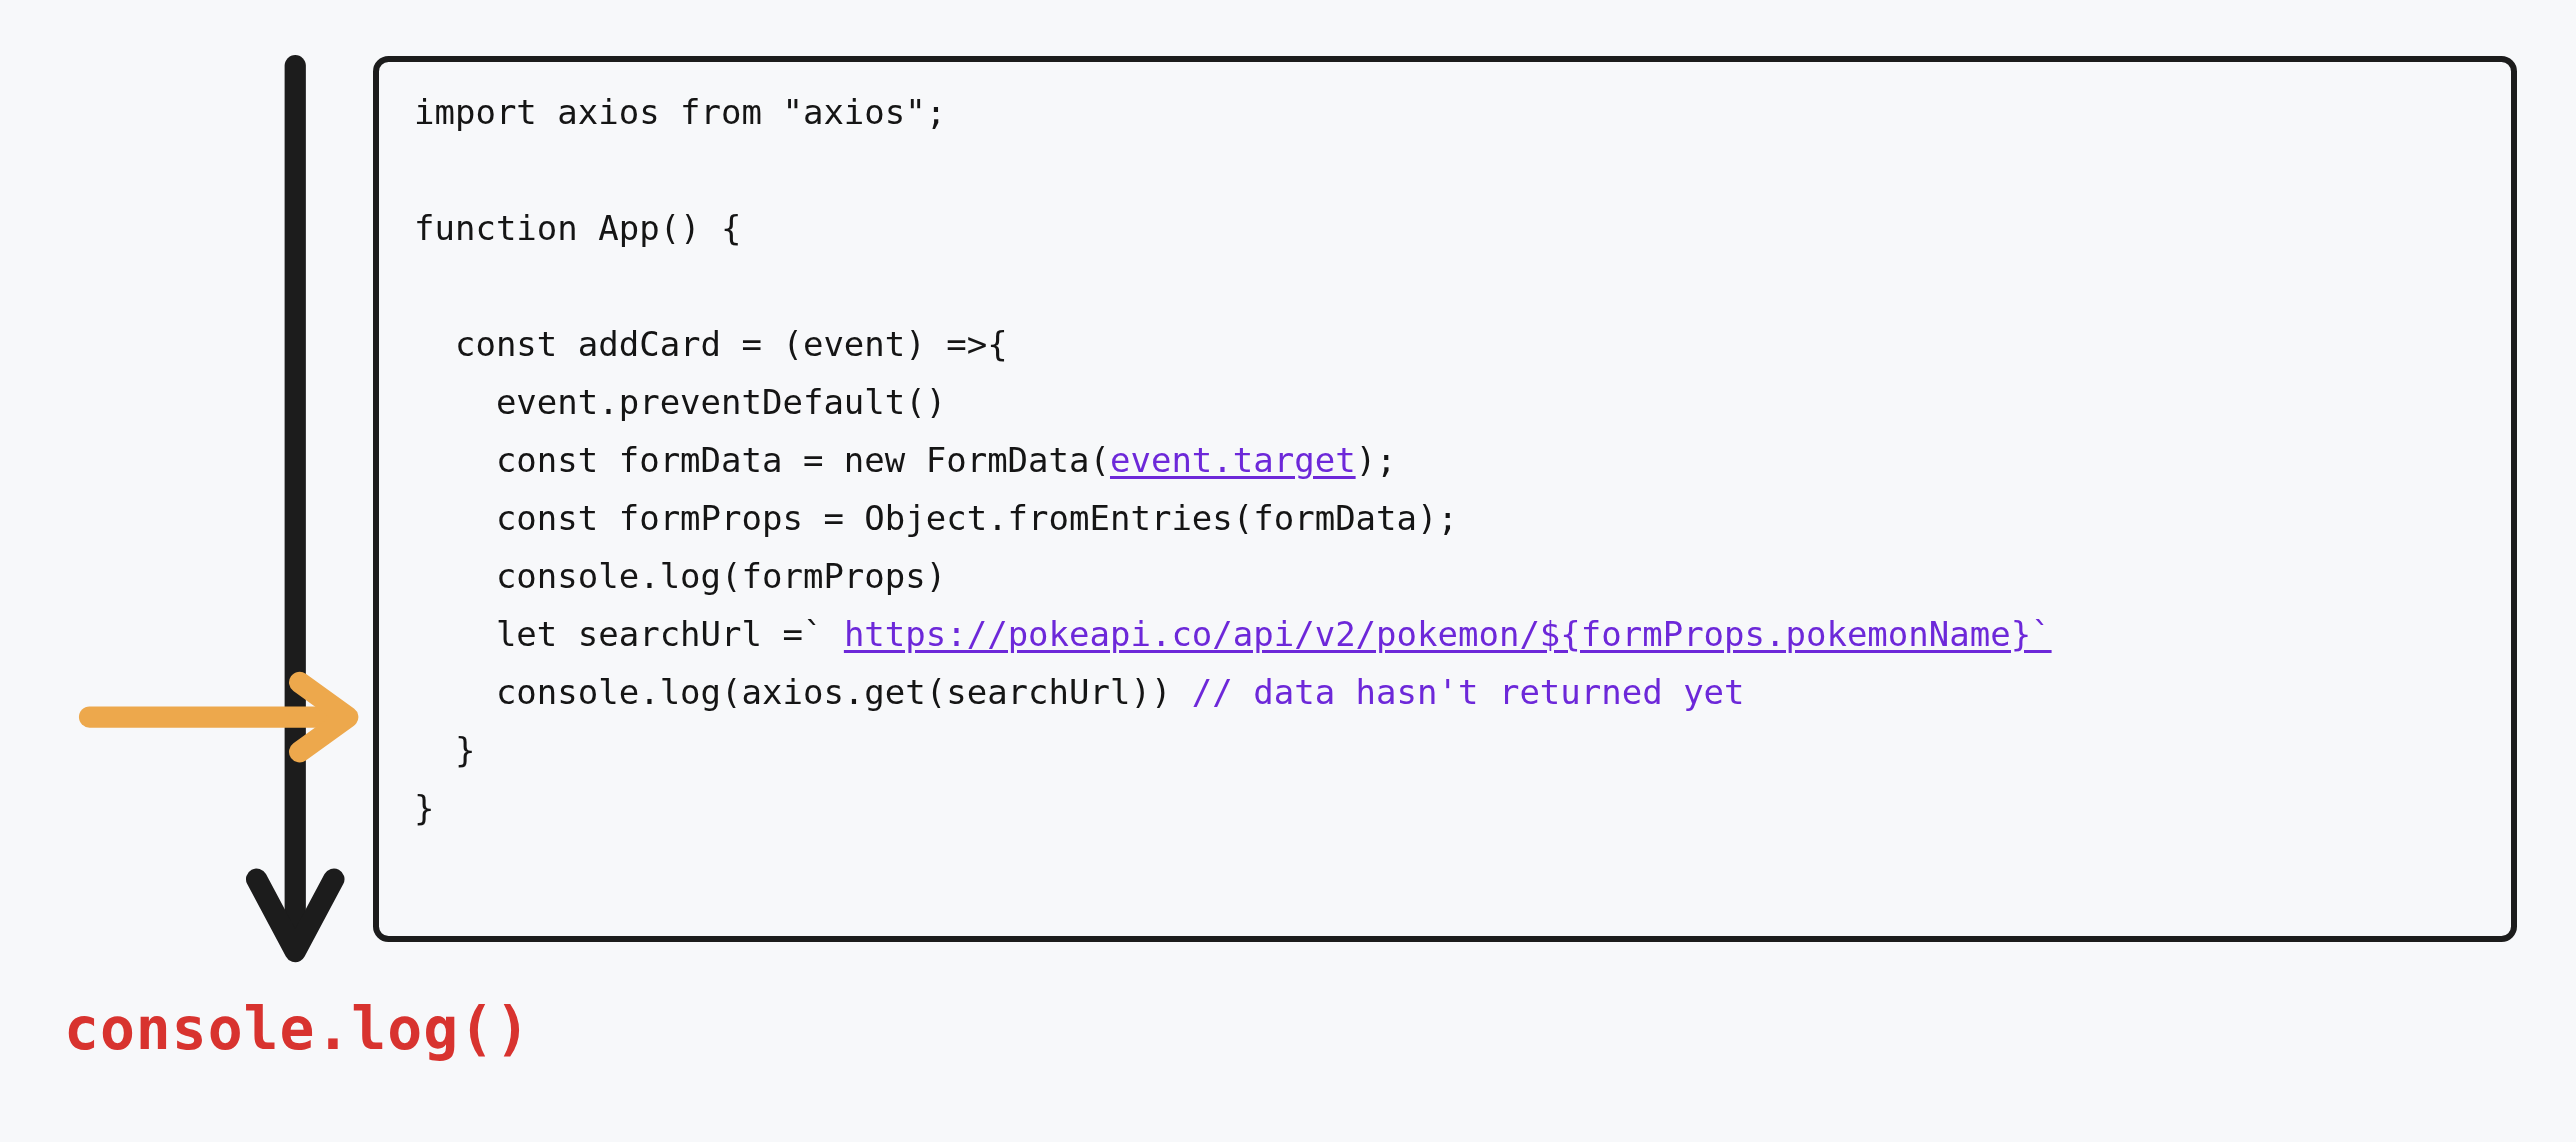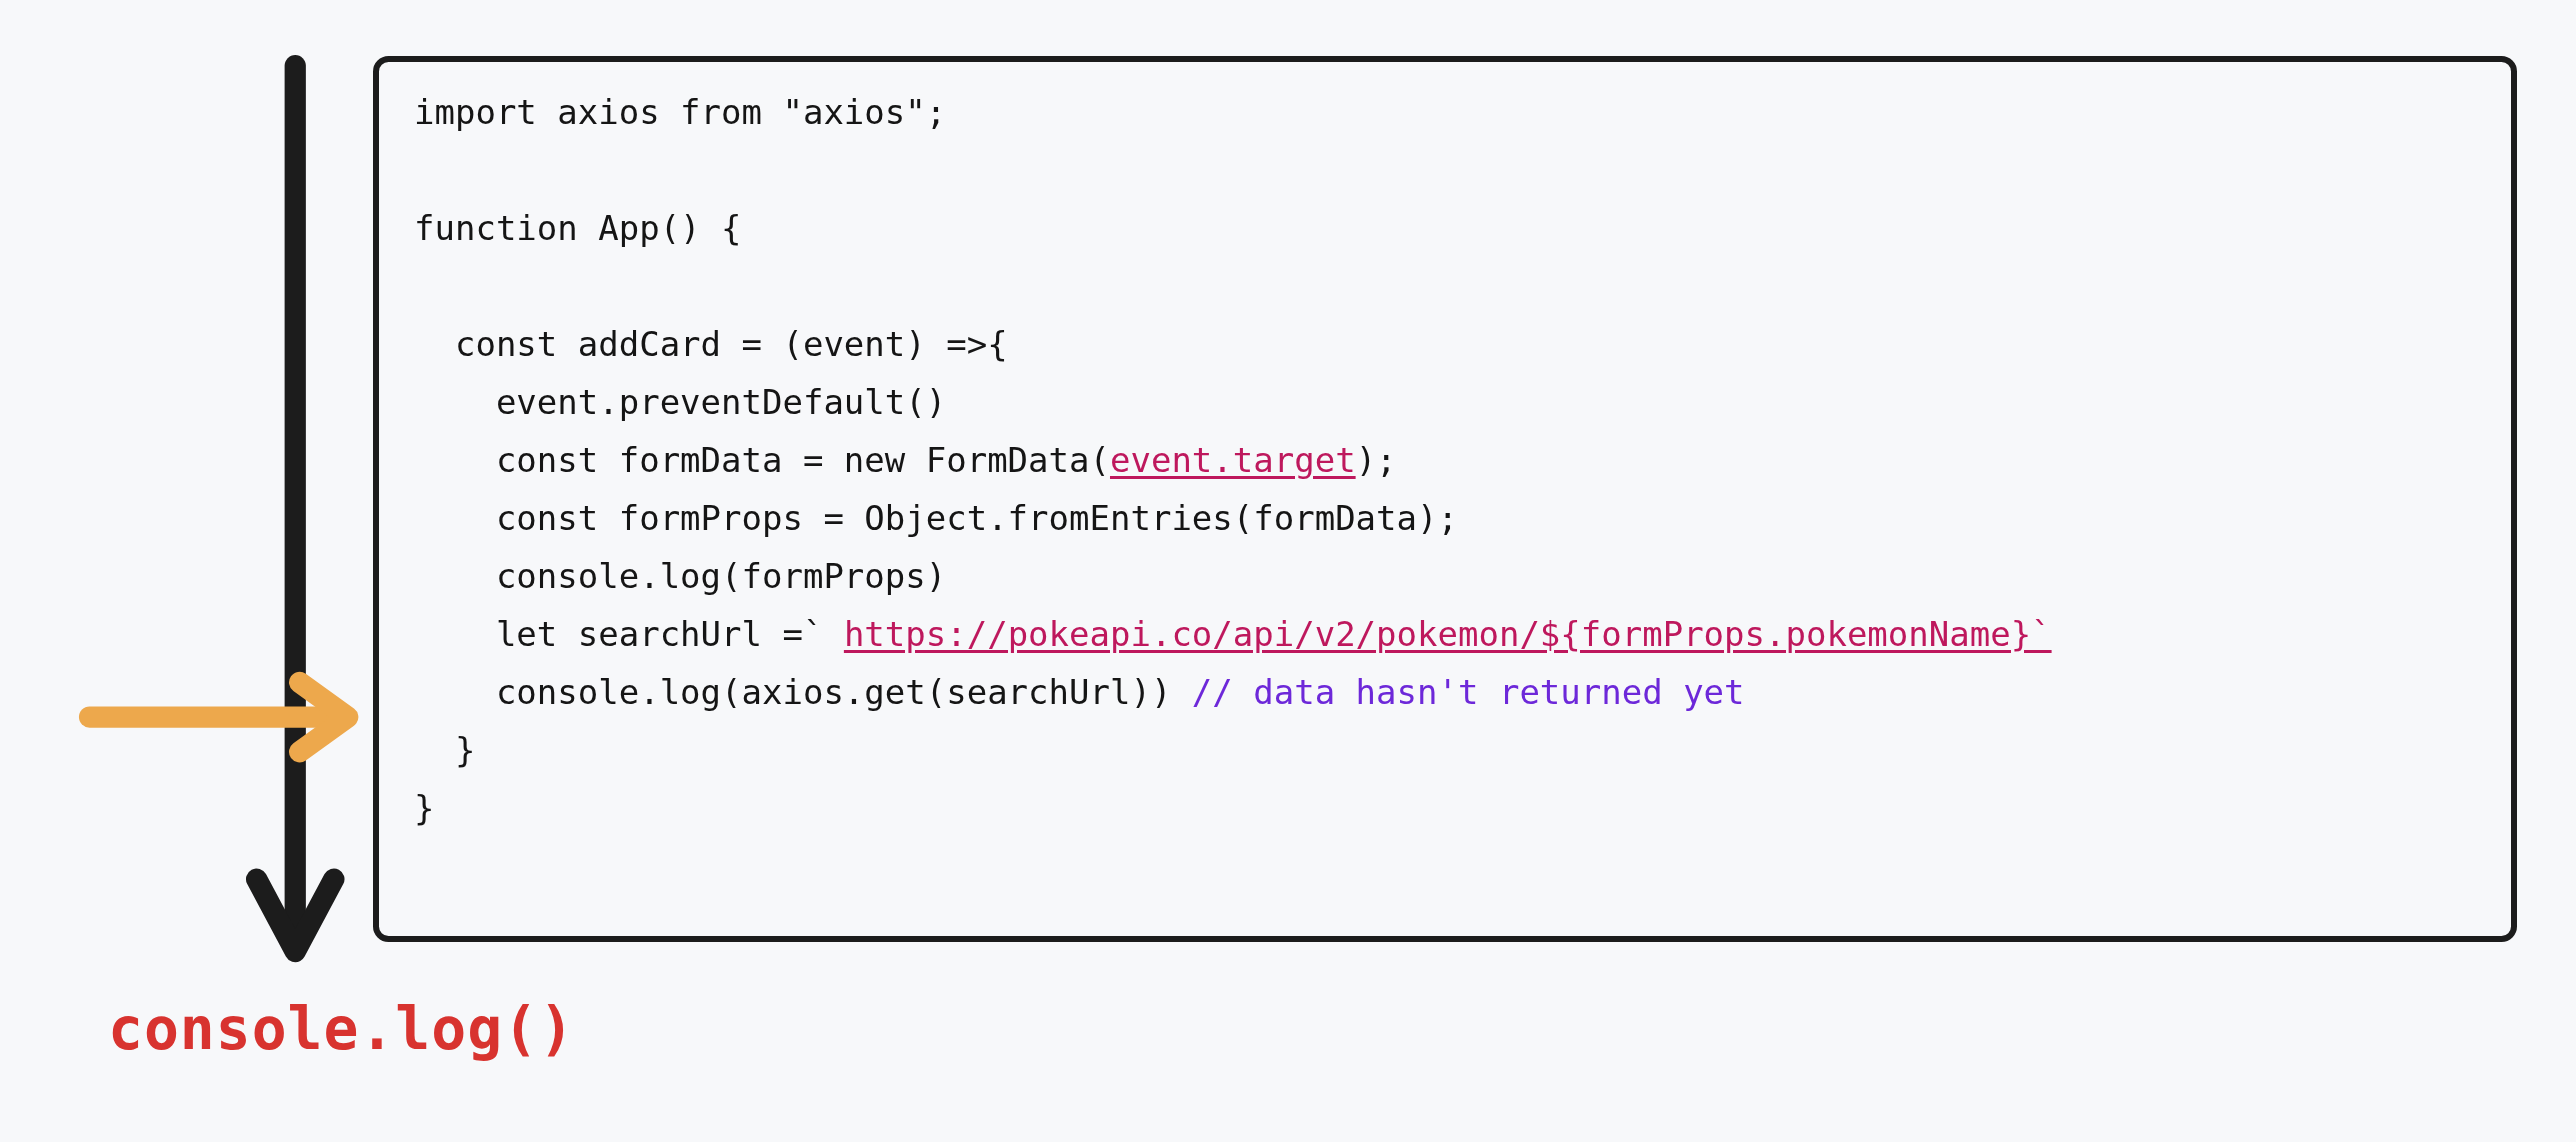--- a/index.html
+++ b/index.html
@@ -66,42 +66,41 @@
     letter-spacing: 0px;
   }
   .code-line {
     height: 58px;
     white-space: pre;
   }
   .code-line.blank {
     height: 58px;
   }
   .tok-link {
-    color: #be185d;
+    color: #6d28d9;
     text-decoration: underline;
     text-decoration-thickness: 2.9px;
     text-underline-offset: 3.9px;
     cursor: pointer;
   }
   .tok-comment {
     color: #6d28d9;
   }
 
   
   .caption {
     position: absolute;
     left: 64px;
     top: 995px;
     font-family: "DejaVu Sans Mono", monospace;
     font-size: 58px;
     font-weight: bold;
     color: #d8332f;
     letter-spacing: 1px;
     white-space: pre;
-    margin-left: 44px;
   }
 </style>
 </head>
 <body>
 
 <div id="stage">
 
   <svg class="flow-arrow" viewBox="0 0 180 1000" aria-hidden="true">
     <line x1="83" y1="38" x2="83" y2="938" stroke="#1c1c1c" stroke-width="22" stroke-linecap="round"></line>
     <polyline points="43,880 83,955 123,880" fill="none" stroke="#1c1c1c" stroke-width="22" stroke-linecap="round" stroke-linejoin="round"></polyline>

